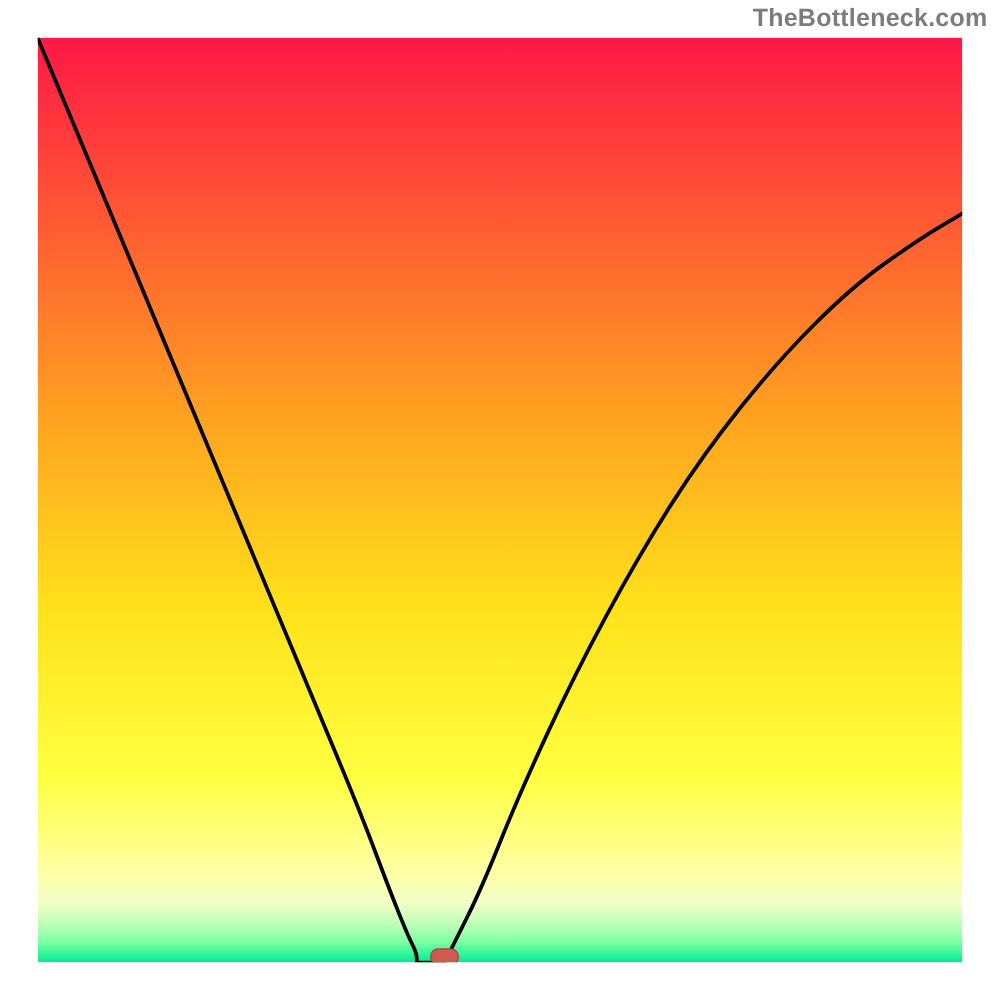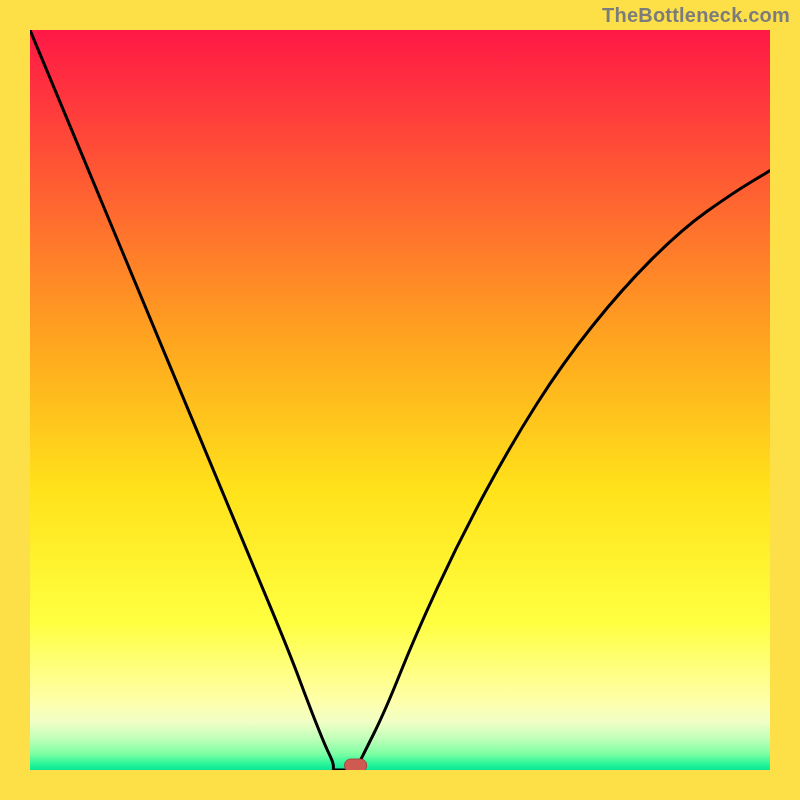--- a/index.html
+++ b/index.html
@@ -7,21 +7,21 @@
     padding: 0;
     width: 800px;
     height: 800px;
     background: #000;
     overflow: hidden;
     font-family: Arial, Helvetica, sans-serif;
   }
   .frame {
     position: absolute;
     inset: 0;
-    background: #fde047;
+    background: #ffffff;
   }
   .plot-area {
     position: absolute;
     left: 30px;
     top: 30px;
     width: 740px;
     height: 740px;
     overflow: hidden;
   }
   .plot-area svg {

